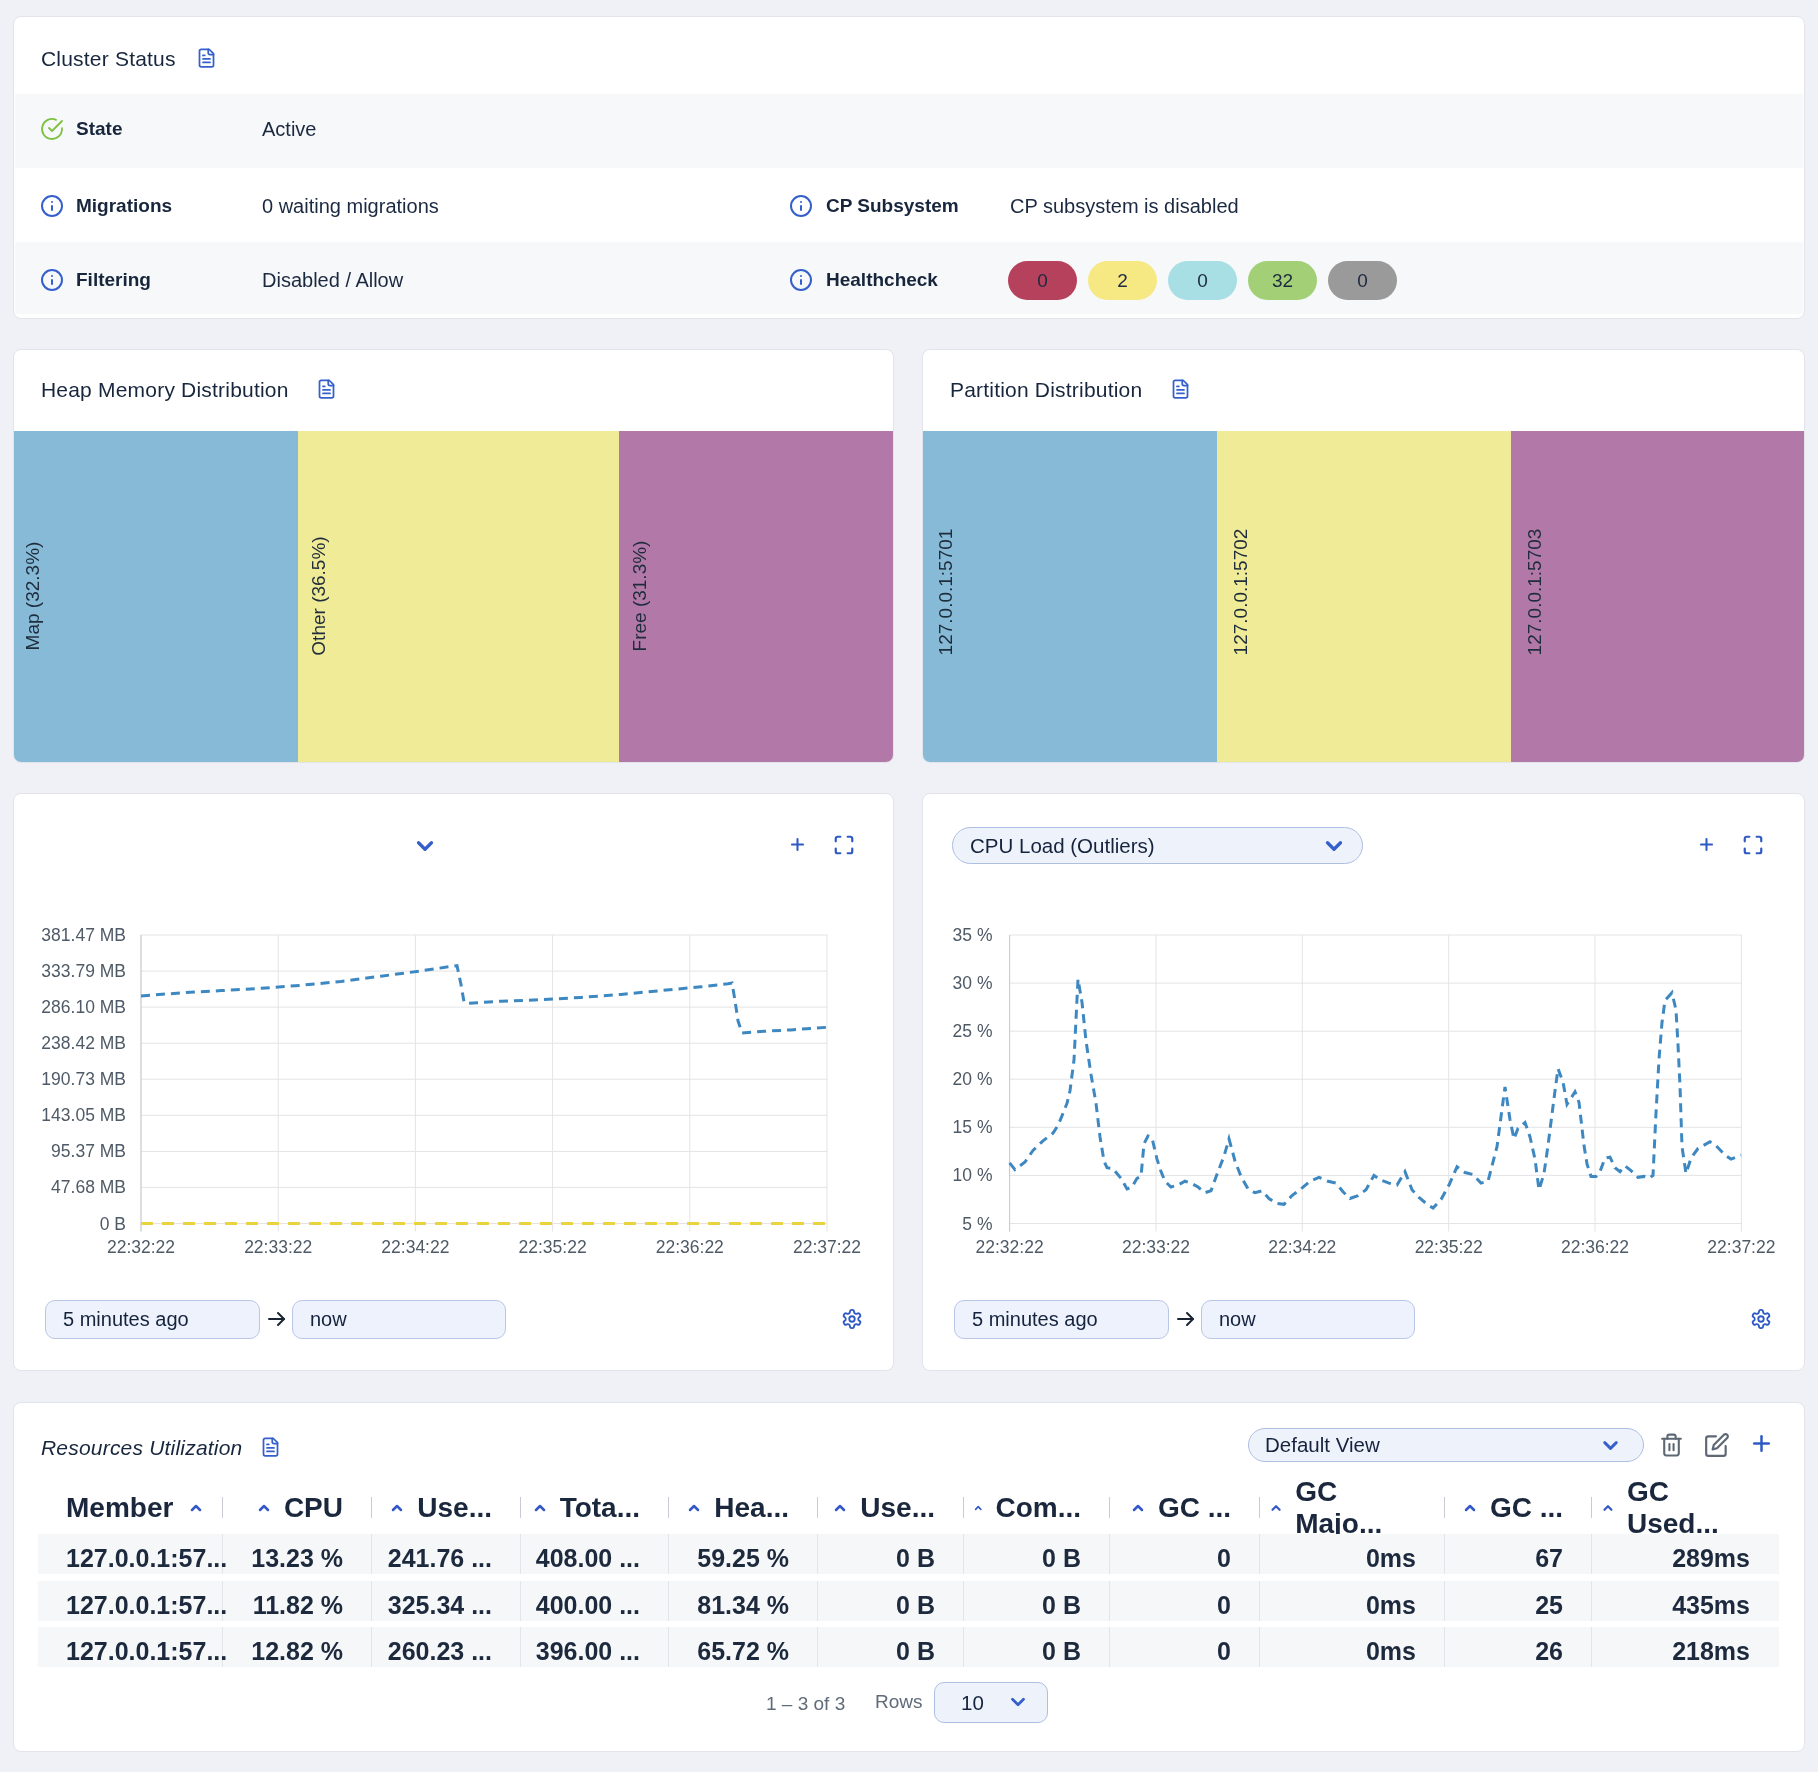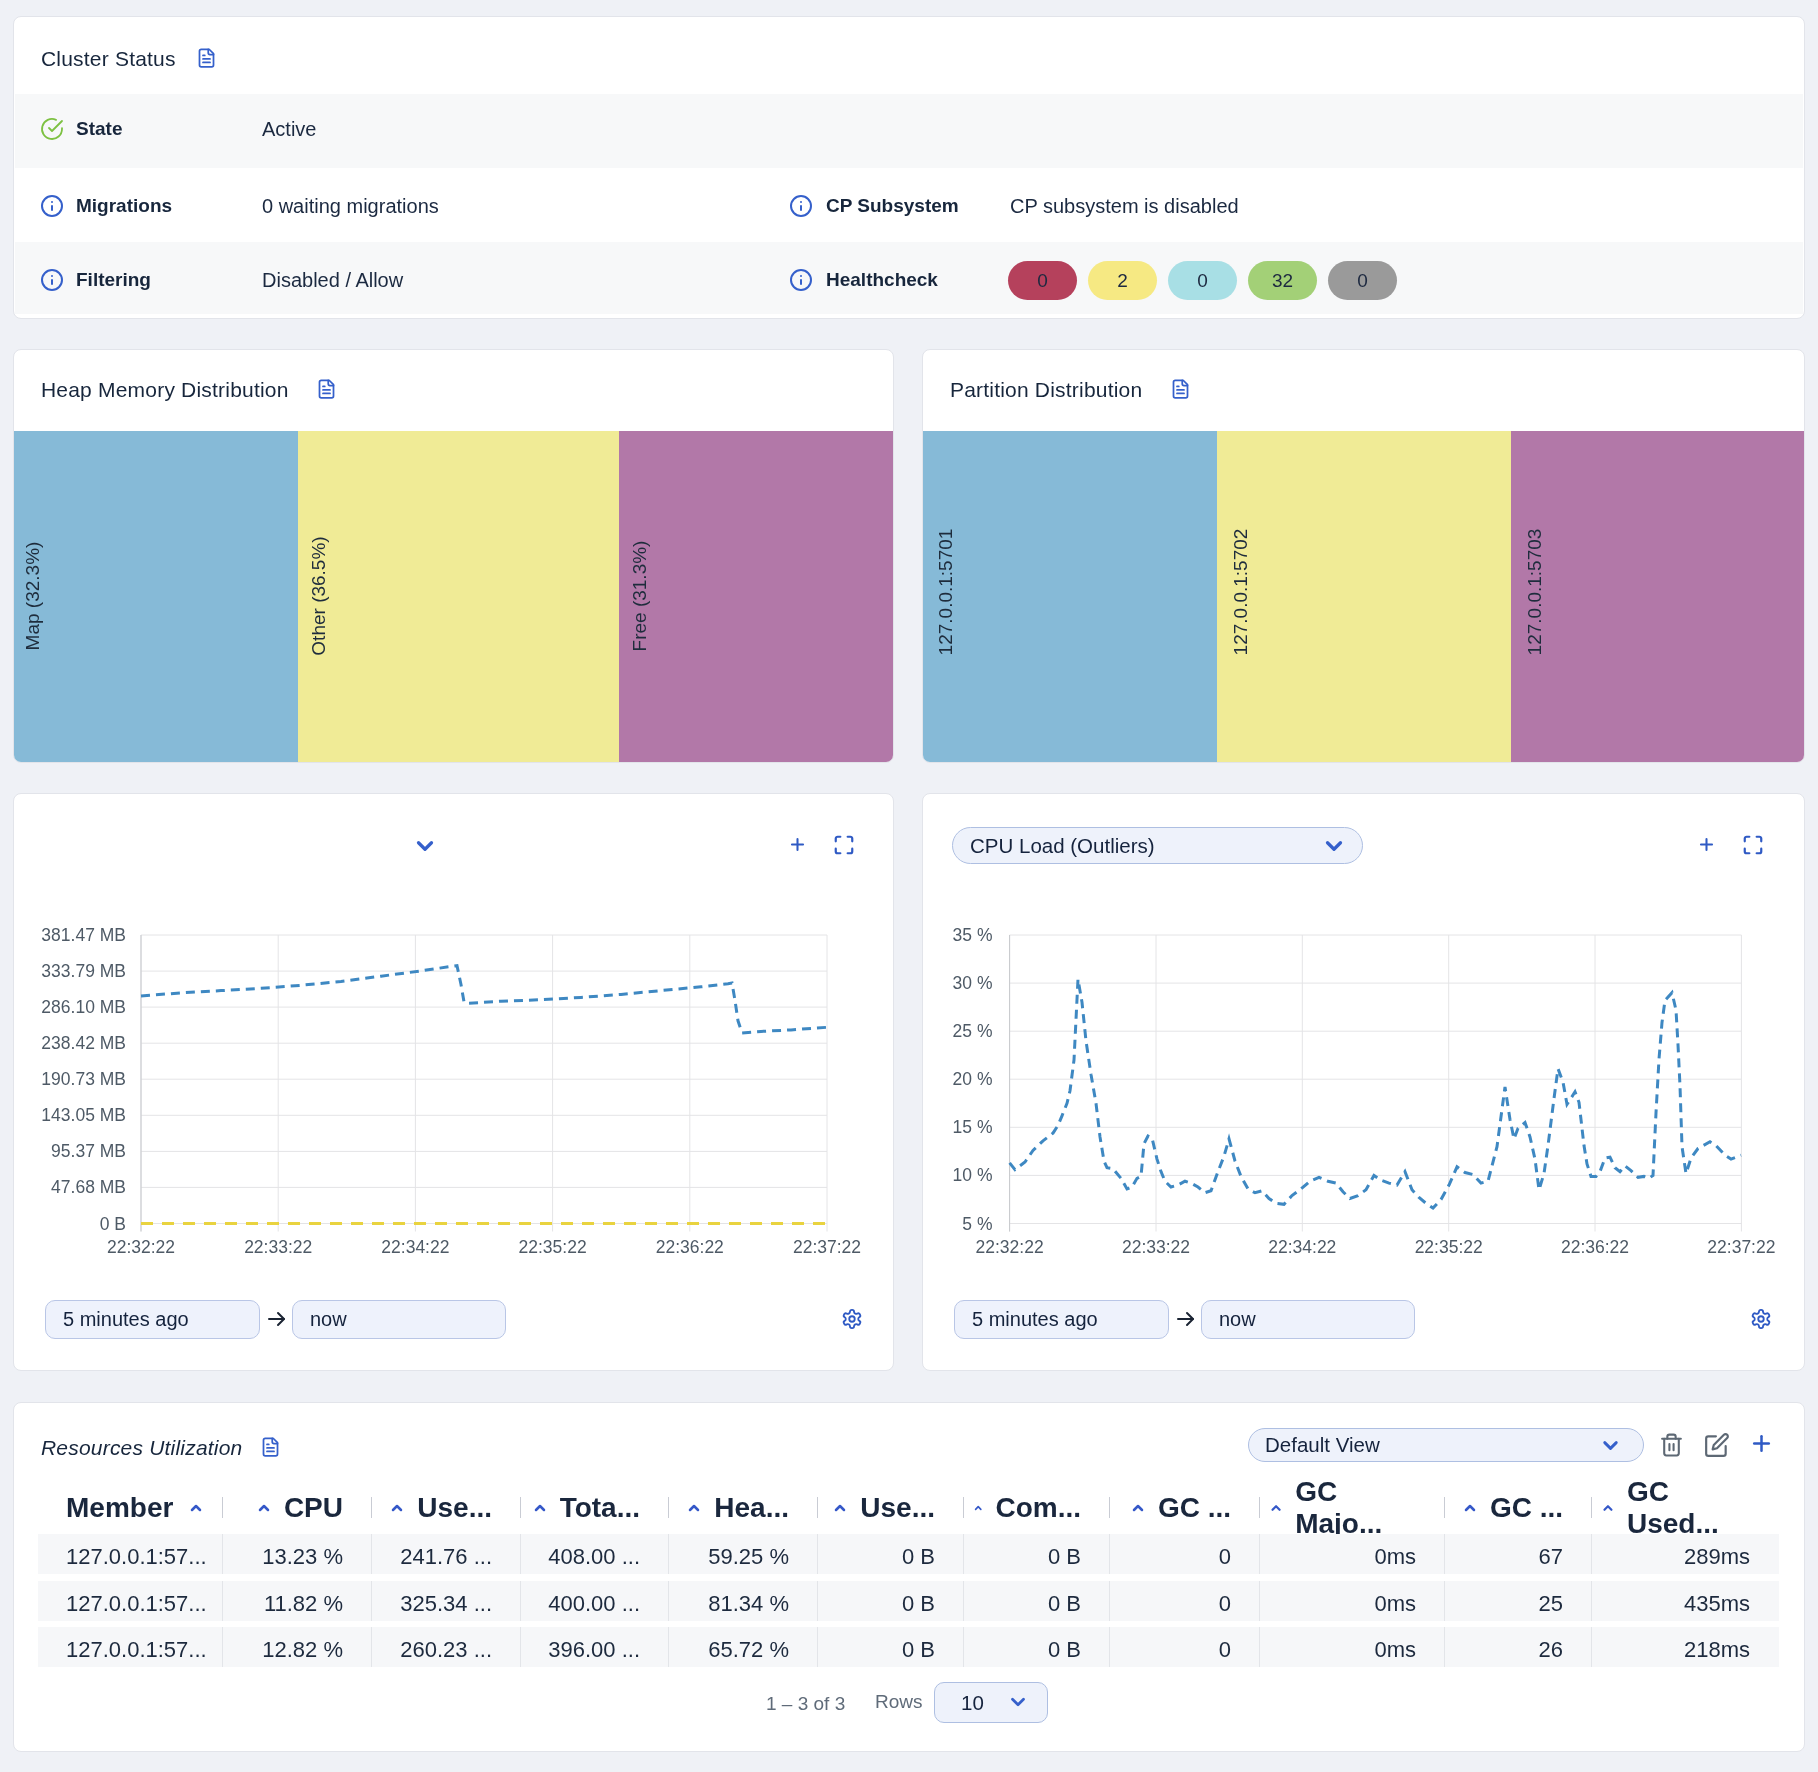--- a/index.html
+++ b/index.html
@@ -10,21 +10,21 @@
 .val { position:absolute; font-size:20px; color:#1b2940; white-space:nowrap; }
 .pill { position:absolute; width:69px; height:39px; border-radius:20px; font-size:19px; color:#1d2940; display:flex; align-items:center; justify-content:center; }
 .rowband { position:absolute; left:1px; right:1px; background:#f7f8f9; }
 .seg { position:absolute; top:0; bottom:0; }
 .vlabel { position:absolute; font-size:19px; color:#1e2c3c; white-space:nowrap; transform-origin:0 0; transform:rotate(-90deg) translateX(-50%); line-height:20px; }
 .dd { position:absolute; background:#eef2fb; border:1px solid #aebfe2; border-radius:16px; display:flex; align-items:center; }
 .dd span { font-size:20.5px; color:#15233d; white-space:nowrap; }
 .inp { position:absolute; background:#eef2fc; border:1px solid #b9c6e6; border-radius:10px; display:flex; align-items:center; }
 .inp span { font-size:20px; color:#15233d; }
 .hcell { position:absolute; display:flex; align-items:center; justify-content:flex-end; gap:12px; font-size:28px; font-weight:bold; color:#1a273d; }
-.dcell { position:absolute; font-size:22px; color:#1d2a3e; text-align:right; }
+.dcell { position:absolute; font-size:25px; color:#1d2a3e; text-align:right;font-weight:bold; }
 .sep { position:absolute; width:1px; }
 </style></head><body>
 
 <div class="card" style="left:13px;top:16px;width:1792px;height:303px;overflow:hidden;">
 <div class="ttl" style="left:27px;top:30px;">Cluster Status</div>
 <div class="abs" style="left:182px;top:29px;"><svg width="21" height="24" viewBox="0 0 24 24" fill="none" stroke="#3560cb" stroke-width="2" stroke-linecap="round" stroke-linejoin="round">
         <path d="M15 2H6a2 2 0 0 0-2 2v16a2 2 0 0 0 2 2h12a2 2 0 0 0 2-2V7Z"></path>
         <path d="M14 2v4a2 2 0 0 0 2 2h4"></path>
         <path d="M16 13H8"></path>
         <path d="M16 17H8"></path>

